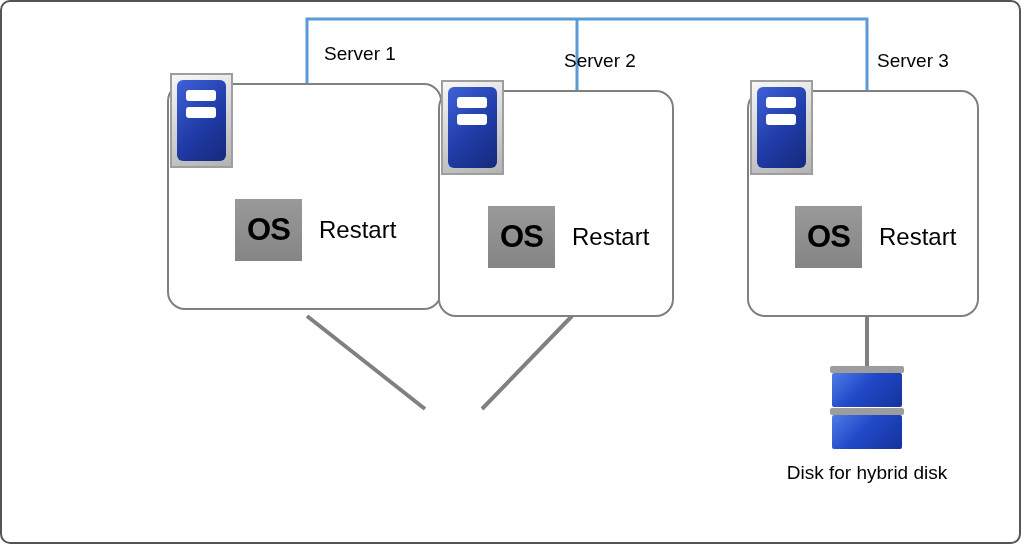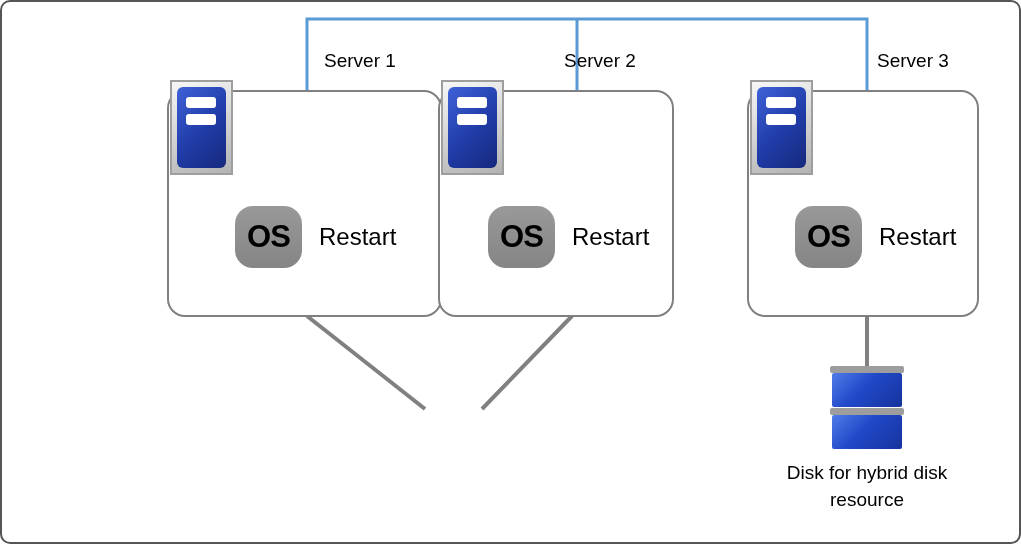--- a/index.html
+++ b/index.html
@@ -60,21 +60,21 @@
   .server-icon .bar2 { top: 27px; }
 
   .os-row {
     position: absolute;
     display: flex;
     align-items: center;
     gap: 17px;
   }
   .os-box {
     width: 67px; height: 62px;
-    border-radius: 18px;
+    border-radius: 0;
     background: linear-gradient(180deg, #999999 0%, var(--os-gray, #858585) 100%);
     display: flex; align-items: center; justify-content: center;
     font-size: 31px;
     font-weight: bold;
     letter-spacing: -1px;
     color: #000000;
   }
   .restart-label { font-size: 24px; color: var(--text, #000000); }
 
   .disk-group {
@@ -109,21 +109,21 @@
 <div class="canvas">
 
   <svg class="wires" width="1021" height="544" viewBox="0 0 1021 544">
     <polyline class="net" points="305,90 305,17 865,17 865,90"></polyline>
     <line class="net" x1="575" y1="17" x2="575" y2="90"></line>
     <line class="conn" x1="305" y1="314" x2="423" y2="407"></line>
     <line class="conn" x1="570" y1="314" x2="480" y2="407"></line>
     <line class="conn" x1="865" y1="314" x2="865" y2="372"></line>
   </svg>
 
-  <div class="server-group" style="left:165px; top:44px; width:275px; height:271px;">
+  <div class="server-group" style="left:165px; top:37px; width:275px; height:271px;">
     <div class="server-box"></div>
     <div class="server-label" style="left:157px; top:4px;">Server 1</div>
     <div class="server-icon">
       <div class="tower">
         <div class="bar bar1"></div>
         <div class="bar bar2"></div>
       </div>
     </div>
     <div class="os-row" style="left:68px; top:160px;">
       <div class="os-box">OS</div>
@@ -164,17 +164,16 @@
 
   <div class="disk-group" style="left:740px; top:364px; width:250px;">
     <div class="disk-icon">
       <div class="disk-bar"></div>
       <div class="disk-body"></div>
       <div class="disk-bar"></div>
       <div class="disk-body"></div>
     </div>
     <div class="disk-label">
       <div>Disk for hybrid disk</div>
-      <div>resource</div>
     </div>
   </div>
 
 </div>
 
 </body></html>

